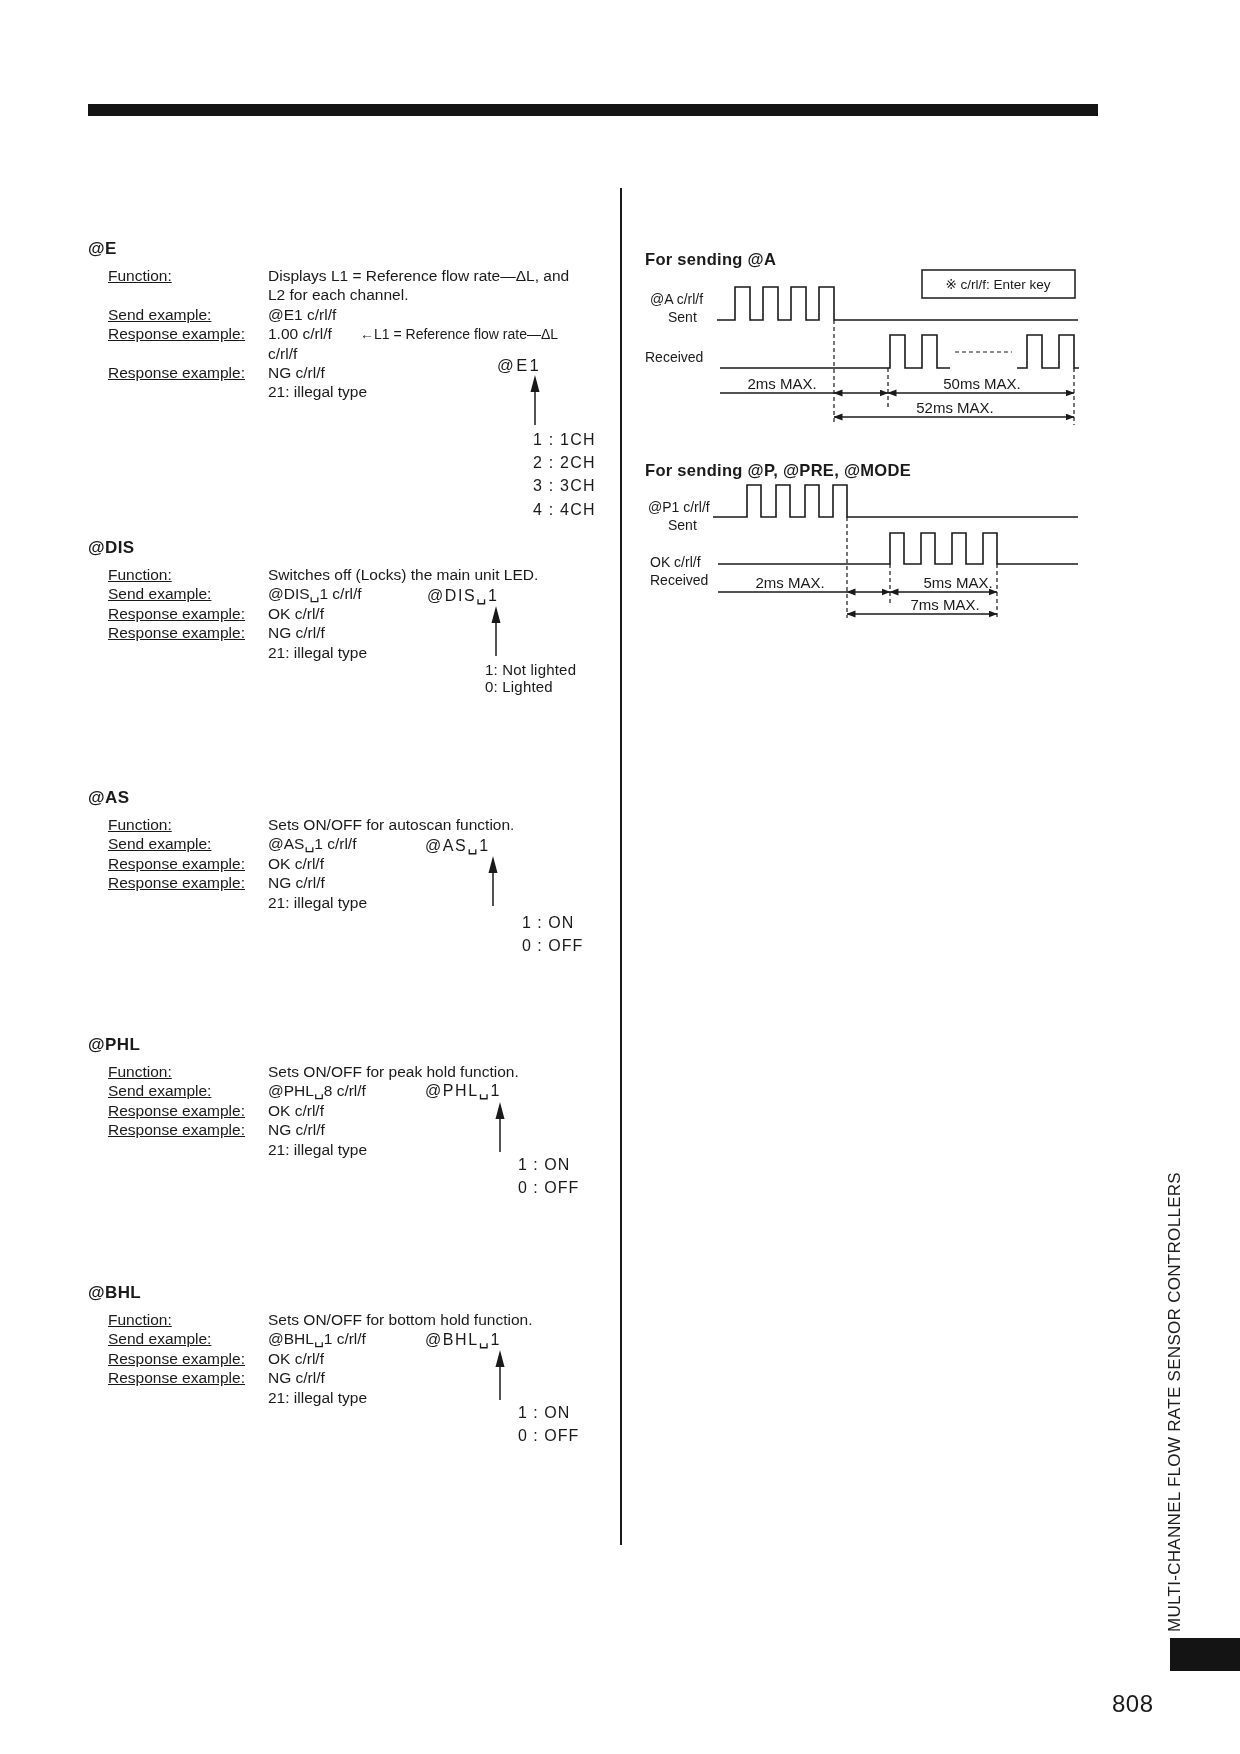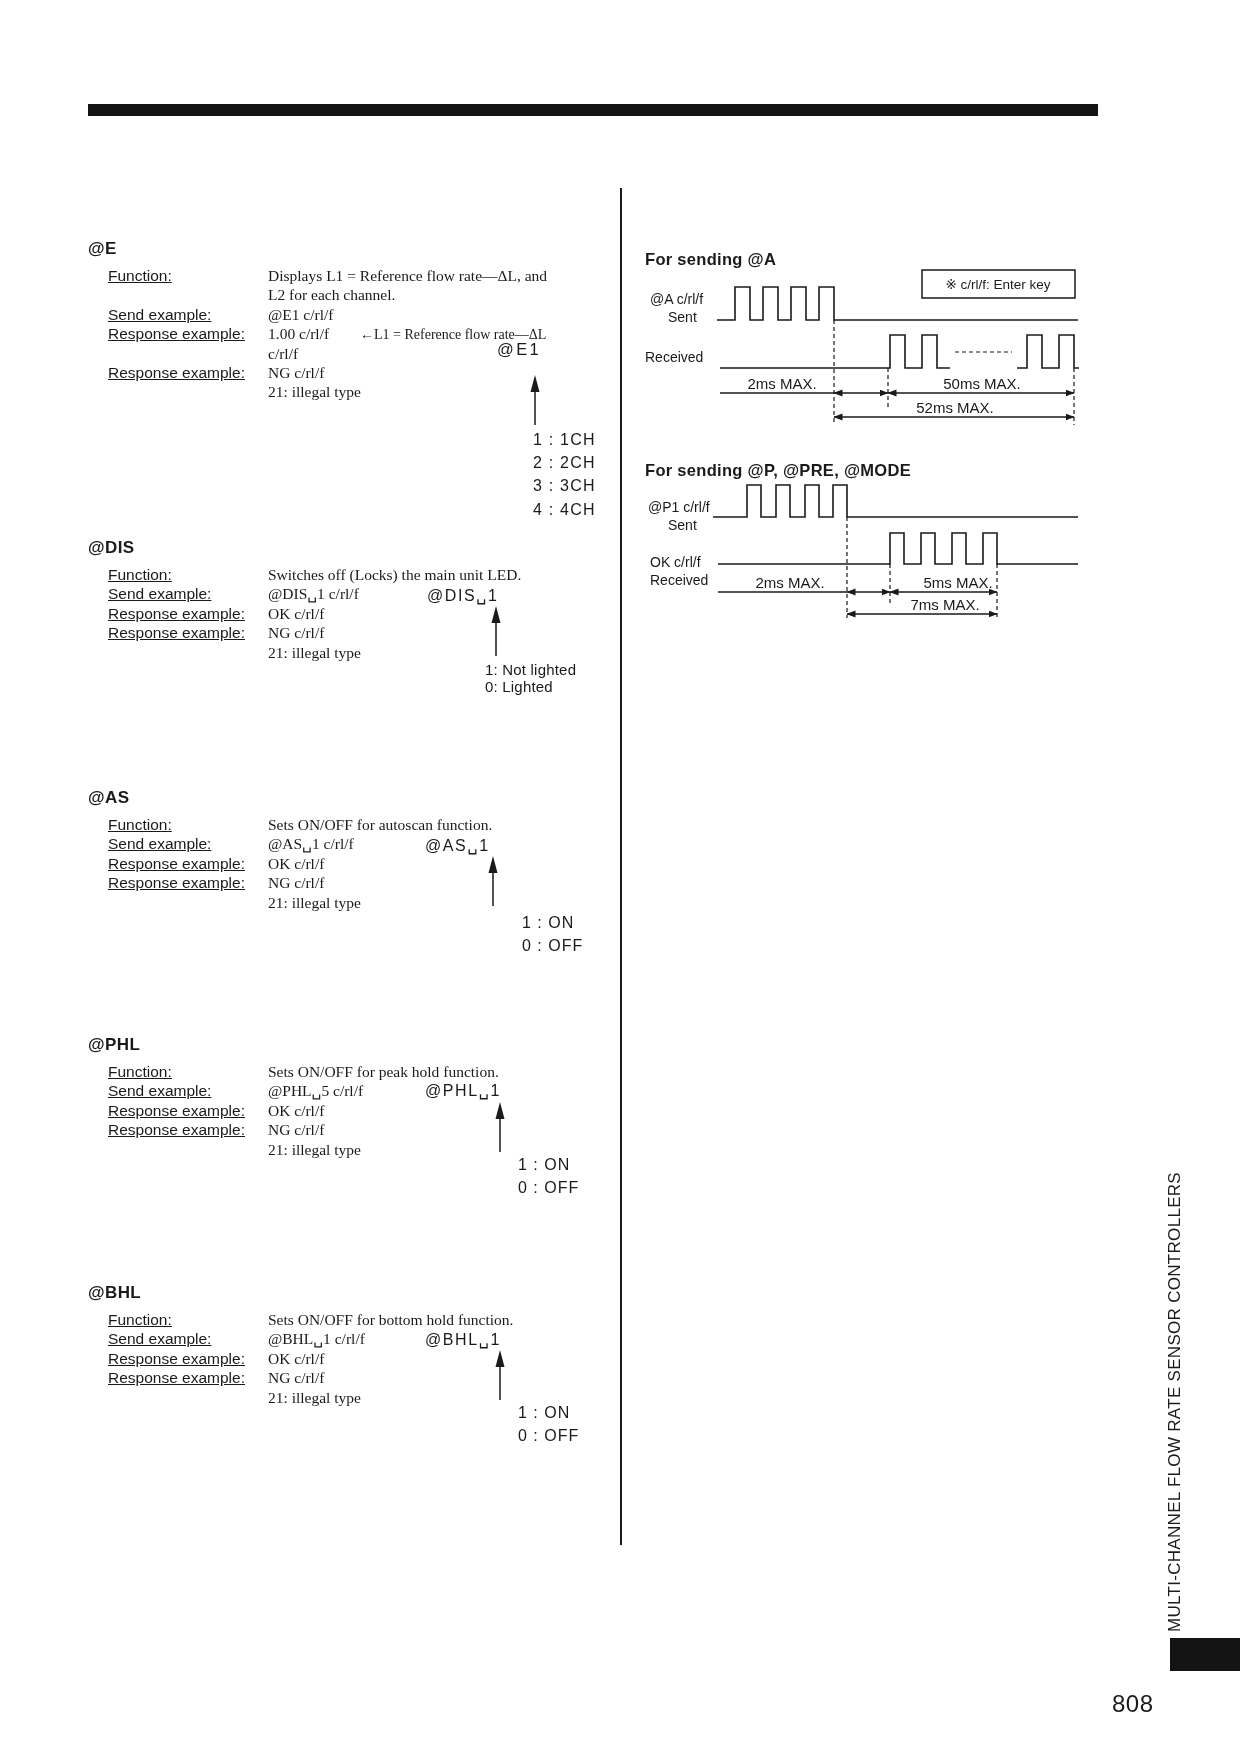--- a/index.html
+++ b/index.html
@@ -8,21 +8,21 @@
     position:relative; width:1240px; height:1754px; background:#ffffff;
     font-family:"Liberation Sans","DejaVu Sans",sans-serif; color:#1a1a1a; overflow:hidden;
   }
   .topbar { position:absolute; left:88px; top:104px; width:1010px; height:12px; background:#141414; }
   .divider { position:absolute; left:620px; top:188px; width:2px; height:1357px; background:#1a1a1a; }
 
   .cmd { position:absolute; left:88px; width:525px; }
   .cmd h3 { font-size:17px; font-weight:bold; letter-spacing:.4px; margin:0 0 8px 0; line-height:20px; }
   .row { display:flex; align-items:baseline; padding-left:20px; height:19.4px; font-size:15.5px; white-space:nowrap; }
   .lbl { display:inline-block; width:160px; flex:0 0 160px;text-decoration:underline; }
-  .val { white-space:nowrap;font-family:Liberation Serif, serif; }
+  .val { white-space:nowrap; }
   .vcell { display:inline-block; width:92px; }
   .note { font-size:14px;margin-top:39px; }
 
   .annot { position:absolute; font-size:16px; letter-spacing:1.6px; white-space:nowrap; }
   .annot-e { letter-spacing:2.4px; font-size:16.5px; }
 
   .uparrow { position:absolute; }
   .uparrow polygon { fill:#1a1a1a; }
   .uparrow line { stroke:#1a1a1a; stroke-width:1.5; }
 
@@ -78,21 +78,21 @@
     </div>
     <div class="row">
       <span class="lbl">Response example:</span>
       <span class="val">NG c/rl/f</span>
     </div>
     <div class="row">
       <span class="lbl"></span>
       <span class="val">21: illegal type</span>
     </div>
   </section>
-  <div class="annot annot-e" style="left:497px; top:340px">@E1</div>
+  <div class="annot annot-e" style="left:497px; top:356px">@E1</div>
   <svg class="uparrow" style="left:527px; top:375px" width="16" height="50">
     <polygon points="8,0 3.5,17 12.5,17"></polygon>
     <line x1="8" y1="14" x2="8" y2="50"></line>
   </svg>
   <div class="legend legend-ch" style="left:533px; top:428px">
     <div>1 : 1CH</div>
     <div>2 : 2CH</div>
     <div>3 : 3CH</div>
     <div>4 : 4CH</div>
   </div>
@@ -164,21 +164,21 @@
   </div>
 
   <section class="cmd" style="top:1035px">
     <h3>@PHL</h3>
     <div class="row">
       <span class="lbl">Function:</span>
       <span class="val">Sets ON/OFF for peak hold function.</span>
     </div>
     <div class="row">
       <span class="lbl">Send example:</span>
-      <span class="val">@PHL␣5 c/rl/f</span>
+      <span class="val">@PHL␣8 c/rl/f</span>
     </div>
     <div class="row">
       <span class="lbl">Response example:</span>
       <span class="val">OK c/rl/f</span>
     </div>
     <div class="row">
       <span class="lbl">Response example:</span>
       <span class="val">NG c/rl/f</span>
     </div>
     <div class="row">

